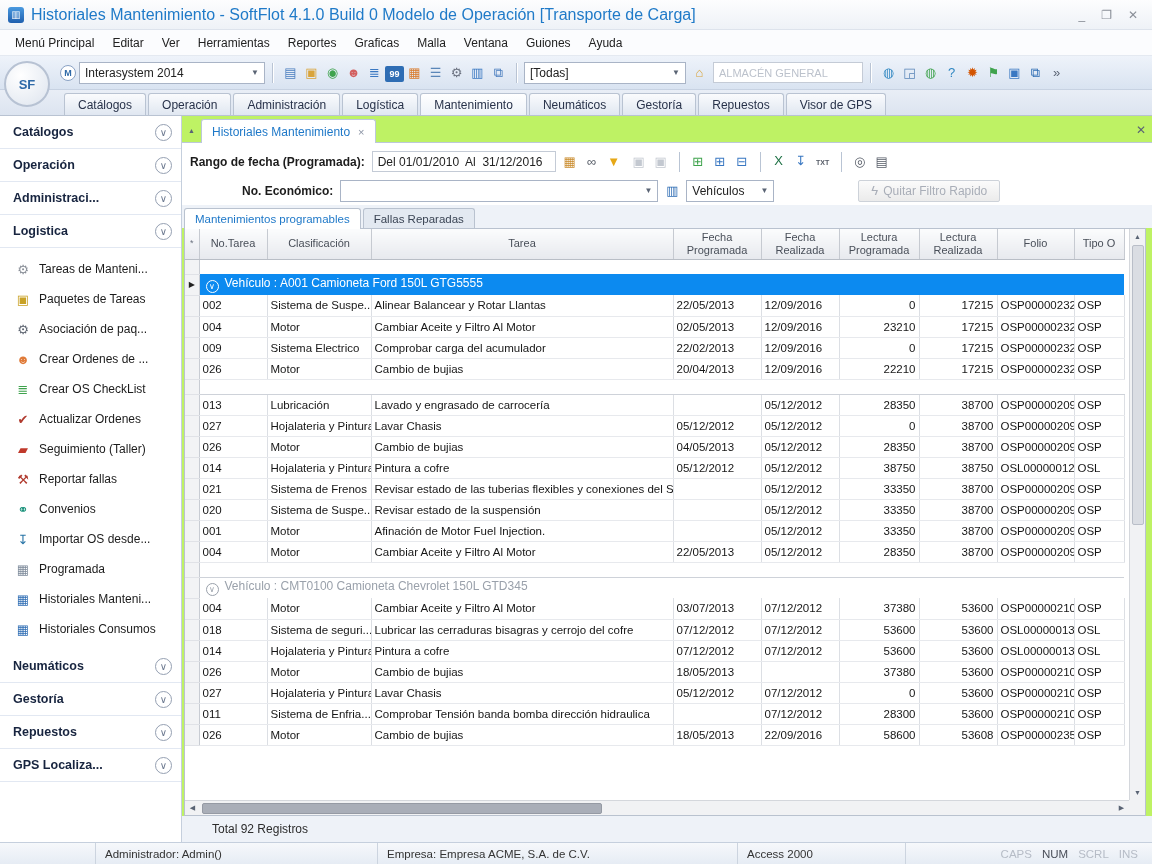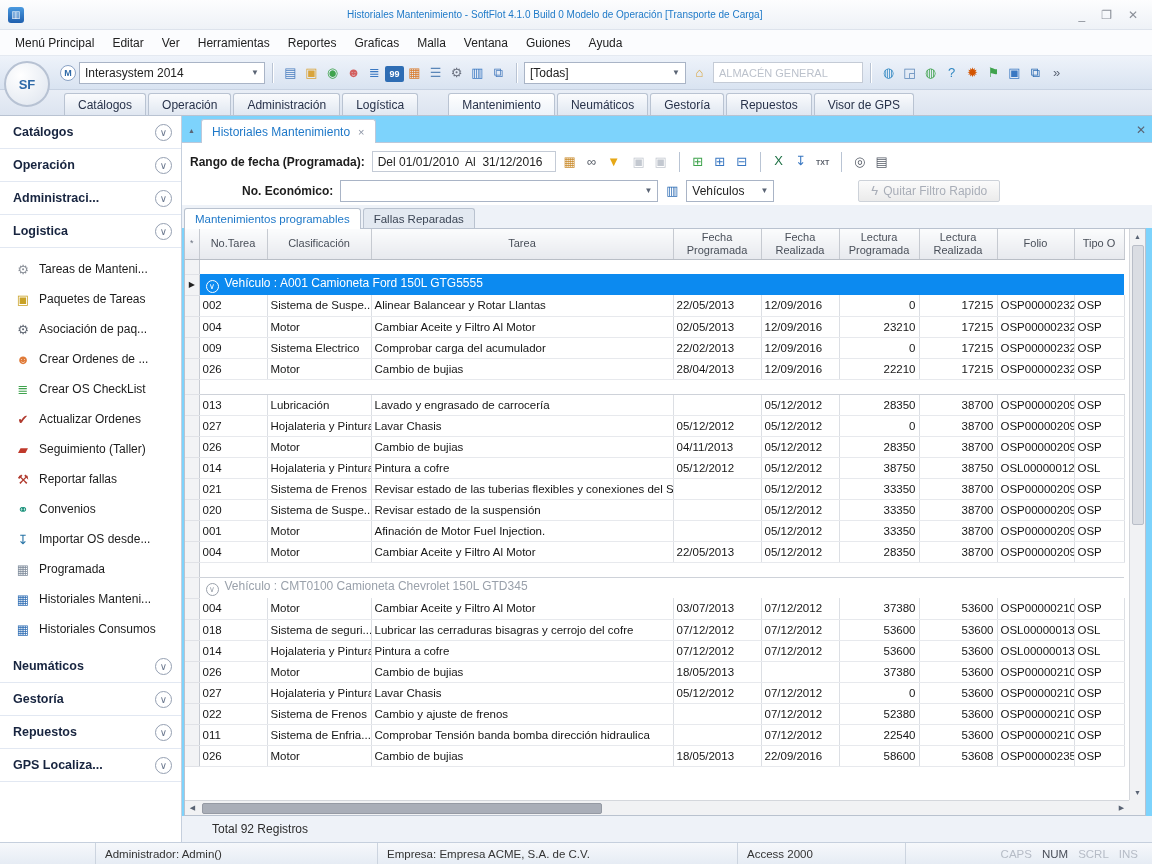--- a/index.html
+++ b/index.html
@@ -3,21 +3,21 @@
 <meta charset="utf-8">
 <style>
   *{margin:0;padding:0;box-sizing:border-box;}
   html,body{width:1152px;height:864px;overflow:hidden;background:#eef2f8;
     font-family:"Liberation Sans","DejaVu Sans",sans-serif;font-size:12px;color:#222;}
   
   .titlebar{height:30px;background:linear-gradient(#fdfdfe,#eef2f7);border-bottom:1px solid #dde3ec;
     display:flex;align-items:center;padding:0 8px;}
   .app-icon{width:16px;height:16px;border-radius:3px;background:linear-gradient(#4a9ae0,#1f5fae);
     color:#fff;font-size:10px;display:flex;align-items:center;justify-content:center;}
-  .title-text{color:#1f7ac8;font-size:10px;margin-left:7px;flex:1;white-space:nowrap;overflow:hidden;text-align:center;}
+  .title-text{color:#1f7ac8;font-size:16px;margin-left:7px;flex:1;white-space:nowrap;overflow:hidden;}
   .win-btns{display:flex;gap:16px;color:#8a8f98;font-size:12px;margin-right:6px;}
   .win-btns span{cursor:default;}
   
   .menubar{height:26px;background:#fbfcfe;border-bottom:1px solid #e4e9f1;display:flex;align-items:center;padding-left:6px;}
   .menu-item{padding:4px 9px;color:#222;}
   
   .toolbar{height:34px;background:linear-gradient(#eef3fa,#d9e3f1);border-bottom:1px solid #c7d2e2;
     display:flex;align-items:center;gap:3px;padding:0 6px 0 60px;position:relative;}
   .logo{position:absolute;left:4px;top:5px;width:46px;height:46px;border-radius:50%;z-index:9;
     background:radial-gradient(circle at 35% 30%,#ffffff,#dde4ee);border:2px solid #b7c2d3;
@@ -32,32 +32,32 @@
   .tb-icon.badged{font-size:9px;font-weight:bold;width:19px;height:16px;border-radius:2px;}
   .sep{width:1px;height:20px;background:#b9c4d4;margin:0 4px;box-shadow:1px 0 0 #ffffff;}
   .text-input{height:21px;border:1px solid #c4cbd6;background:#fff;font-family:inherit;font-size:11px;
     padding:0 5px;color:#222;}
   .text-input.dim{color:#bcc2cc;}
   
   .modtabs{height:26px;background:linear-gradient(#e9eef6,#dce4f0);border-bottom:1px solid #b9c3d2;
     display:flex;align-items:flex-end;gap:2px;padding-left:64px;}
   .modtab{height:22px;padding:0 13px;display:flex;align-items:center;border:1px solid #b9c3d2;border-bottom:none;
     border-radius:3px 3px 0 0;background:linear-gradient(#fafbfd,#e0e7f1);color:#28324a;font-size:12px;}
-  .modtab.active{background:linear-gradient(#ffffff,#edf2f9);margin-left:28px;}
+  .modtab.active{background:linear-gradient(#ffffff,#edf2f9);}
   
   .main{display:flex;height:726px;}
   .sidebar{width:182px;background:#fff;border-right:1px solid #c5cfdd;overflow:hidden;}
   .sb-section{height:33px;display:flex;align-items:center;padding:0 9px 0 13px;border-bottom:1px solid #e2e8f2;
     font-weight:bold;font-size:12.5px;color:#17243f;}
   .sb-chev{margin-left:auto;width:17px;height:17px;border:1px solid #95a0b2;border-radius:50%;
     color:#6d7a90;font-size:10px;line-height:15px;text-align:center;font-weight:normal;}
   .sb-items{padding:6px 0;}
   .sb-item{height:30px;display:flex;align-items:center;padding-left:13px;font-size:12px;color:#1b1b1b;}
   .sb-icon{width:20px;margin-right:6px;text-align:center;font-size:13px;}
-  .content{flex:1;display:flex;flex-direction:column;background:#7dd3fc;overflow:hidden;}
+  .content{flex:1;display:flex;flex-direction:column;background:#bef264;overflow:hidden;}
   
   .doctab-row{height:27px;display:flex;align-items:flex-end;border-bottom:1px solid #bcc8da;padding:0 6px 0 2px;}
   .mini-up{width:13px;height:13px;margin:0 3px 5px 1px;font-size:7px;color:#5a6474;text-align:center;line-height:13px;}
   .doctab{height:24px;background:#fff;border:1px solid #bcc8da;border-bottom:none;border-radius:3px 3px 0 0;
     display:flex;align-items:center;padding:0 10px;color:#1e78c8;font-size:12px;margin-bottom:-1px;}
   .doctab .tab-x{color:#8a93a4;margin-left:8px;font-size:11px;}
   .doctab-row .far-x{margin-left:auto;color:#5a6474;font-size:12px;margin-bottom:5px;}
   
   .filterpanel{background:#fff;padding:4px 8px 0 8px;}
   .f-row{height:29px;display:flex;align-items:center;gap:3px;}
@@ -380,21 +380,21 @@
                 <td class="num">0</td>
                 <td class="num">17215</td>
                 <td class="">OSP00000232</td>
                 <td class="">OSP</td>
               </tr>
               <tr class="data-row">
                 <td class="ind"></td>
                 <td class="">026</td>
                 <td class="">Motor</td>
                 <td class="">Cambio de bujias</td>
-                <td class="">28/04/2013</td>
+                <td class="">20/04/2013</td>
                 <td class="">12/09/2016</td>
                 <td class="num">22210</td>
                 <td class="num">17215</td>
                 <td class="">OSP00000232</td>
                 <td class="">OSP</td>
               </tr>
               <tr class="spacer-row">
                 <td class="ind"></td>
                 <td class="sp" colspan="9"></td>
               </tr>
@@ -420,21 +420,21 @@
                 <td class="num">0</td>
                 <td class="num">38700</td>
                 <td class="">OSP00000209</td>
                 <td class="">OSP</td>
               </tr>
               <tr class="data-row">
                 <td class="ind"></td>
                 <td class="">026</td>
                 <td class="">Motor</td>
                 <td class="">Cambio de bujias</td>
-                <td class="">04/11/2013</td>
+                <td class="">04/05/2013</td>
                 <td class="">05/12/2012</td>
                 <td class="num">28350</td>
                 <td class="num">38700</td>
                 <td class="">OSP00000209</td>
                 <td class="">OSP</td>
               </tr>
               <tr class="data-row">
                 <td class="ind"></td>
                 <td class="">014</td>
                 <td class="">Hojalateria y Pintura</td>
@@ -559,38 +559,26 @@
                 <td class="">Lavar Chasis</td>
                 <td class="">05/12/2012</td>
                 <td class="">07/12/2012</td>
                 <td class="num">0</td>
                 <td class="num">53600</td>
                 <td class="">OSP00000210</td>
                 <td class="">OSP</td>
               </tr>
               <tr class="data-row">
                 <td class="ind"></td>
-                <td class="">022</td>
-                <td class="">Sistema de Frenos</td>
-                <td class="">Cambio y ajuste de frenos</td>
-                <td class=""></td>
-                <td class="">07/12/2012</td>
-                <td class="num">52380</td>
-                <td class="num">53600</td>
-                <td class="">OSP00000210</td>
-                <td class="">OSP</td>
-              </tr>
-              <tr class="data-row">
-                <td class="ind"></td>
                 <td class="">011</td>
                 <td class="">Sistema de Enfria...</td>
                 <td class="">Comprobar Tensión banda bomba dirección hidraulica</td>
                 <td class=""></td>
                 <td class="">07/12/2012</td>
-                <td class="num">22540</td>
+                <td class="num">28300</td>
                 <td class="num">53600</td>
                 <td class="">OSP00000210</td>
                 <td class="">OSP</td>
               </tr>
               <tr class="data-row">
                 <td class="ind"></td>
                 <td class="">026</td>
                 <td class="">Motor</td>
                 <td class="">Cambio de bujias</td>
                 <td class="">18/05/2013</td>

